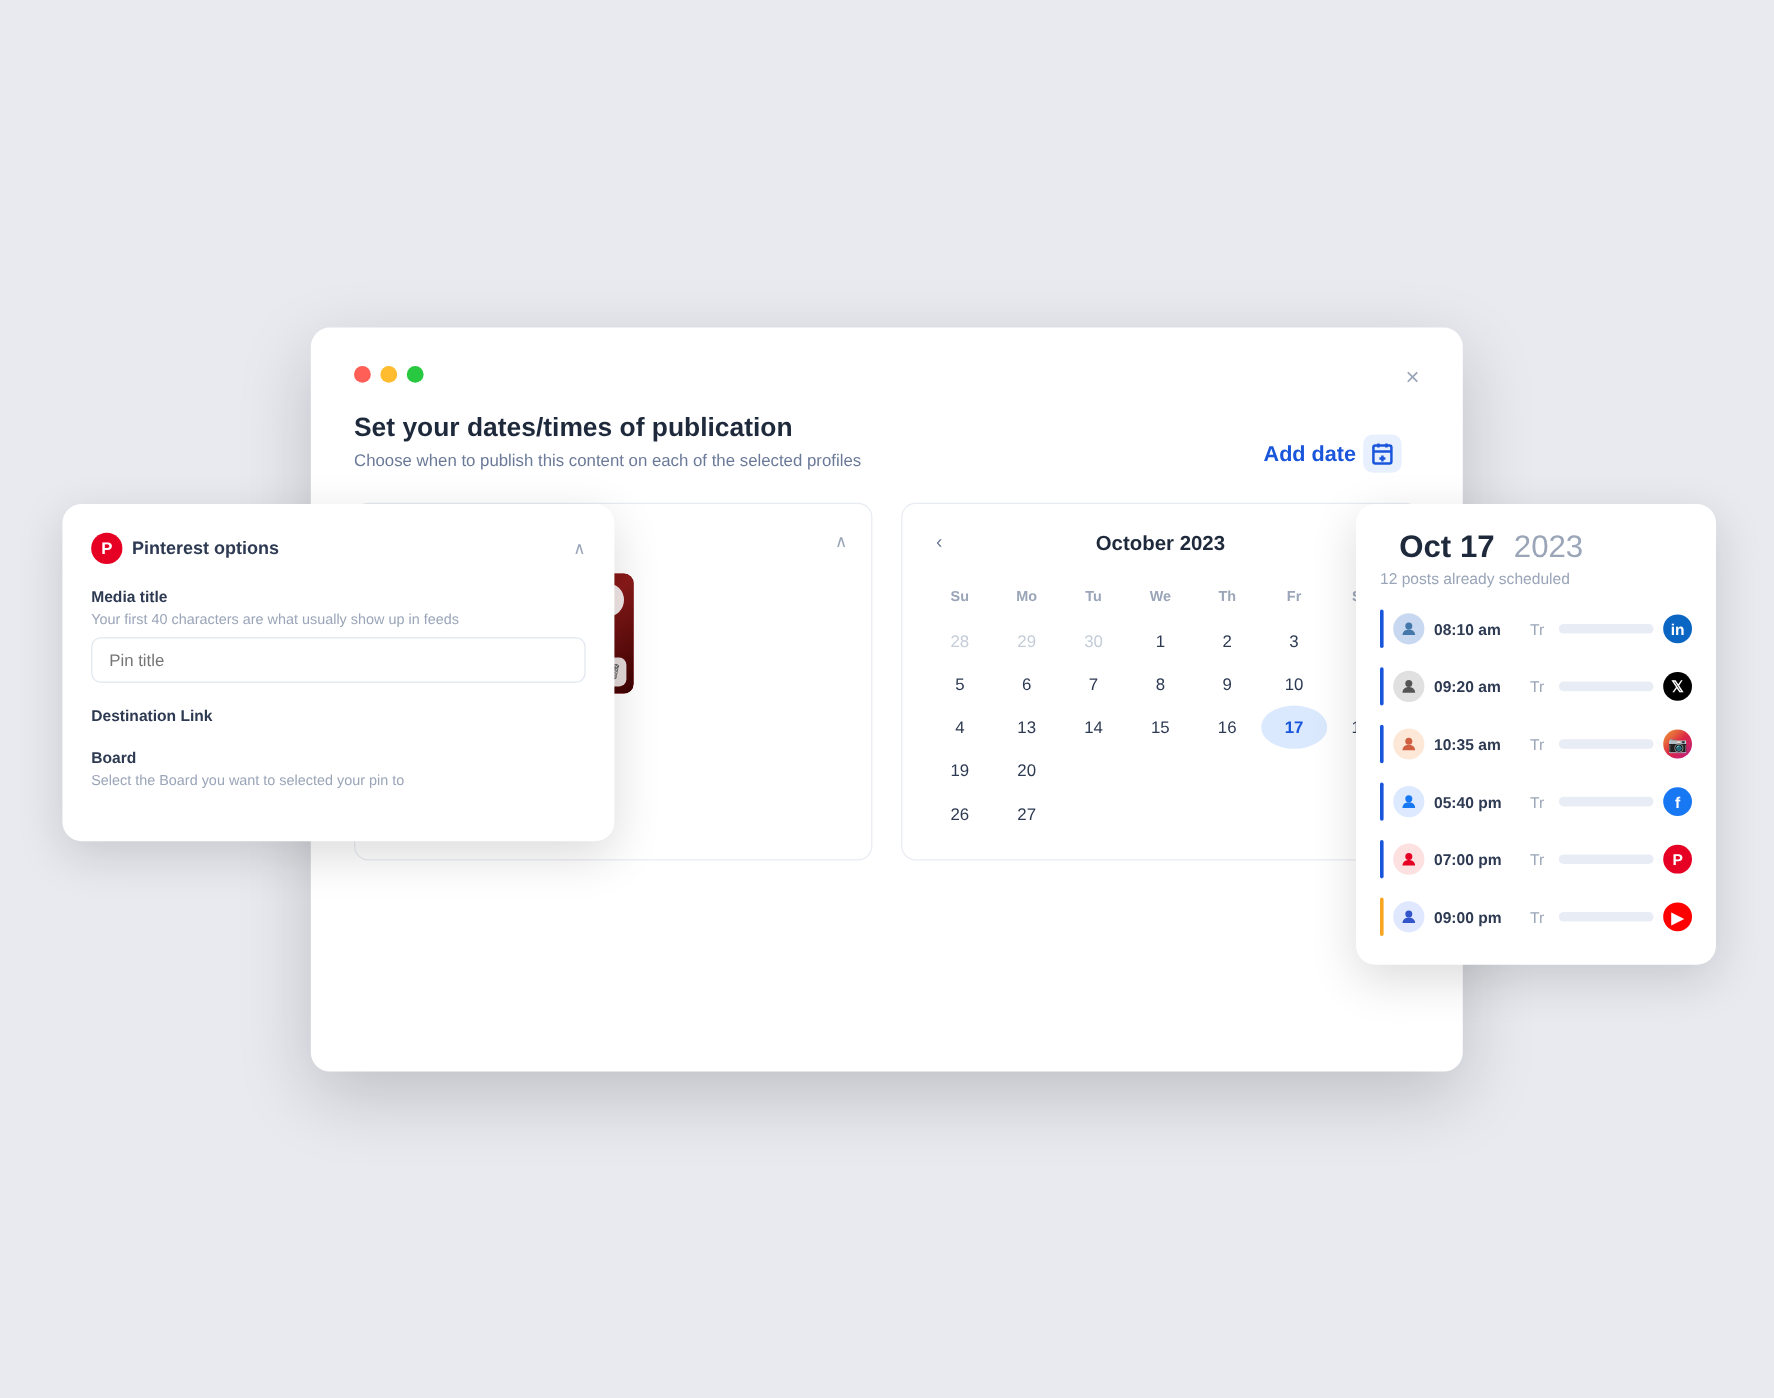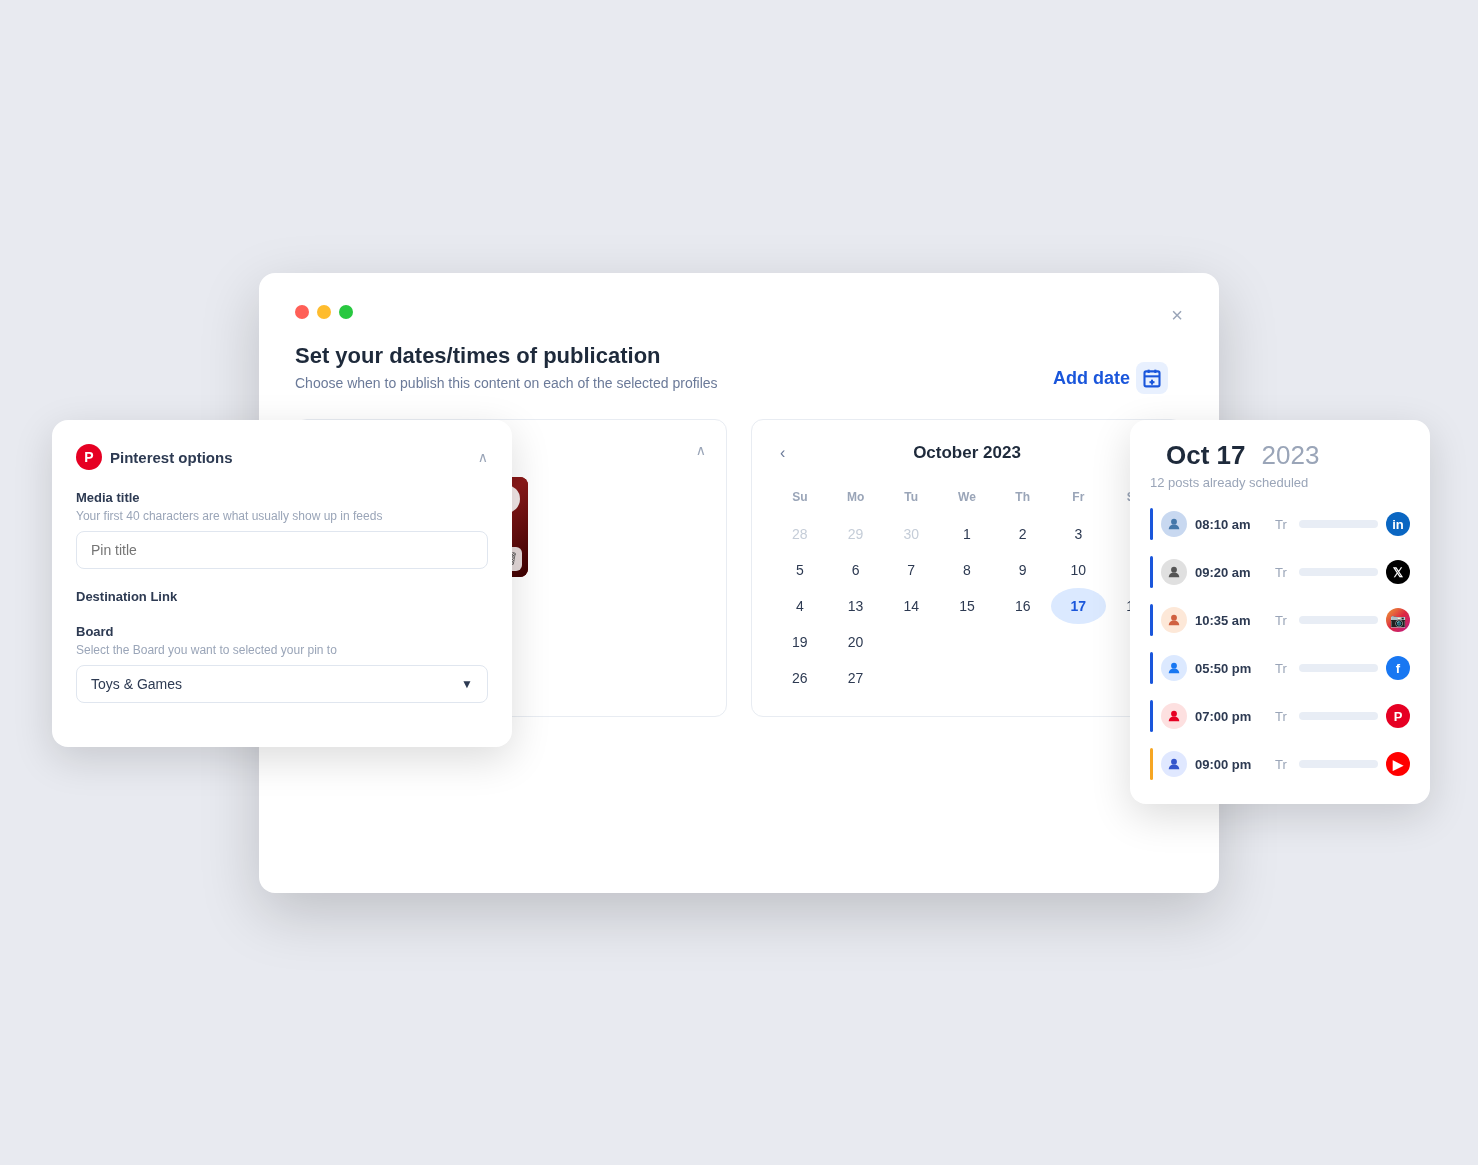--- a/index.html
+++ b/index.html
@@ -634,24 +634,20 @@
     <input class="field-input" type="text" placeholder="Pin title" style="">
   </div>
 
   <div class="field-section">
     <div class="field-label">Destination Link</div>
   </div>
 
   <div class="field-section">
     <div class="field-label">Board</div>
     <div class="field-hint">Select the Board you want to selected your pin to</div>
-    <div class="board-select-row">
-      <span class="board-select-value">Toys &amp; Games</span>
-      <span class="board-chevron">▼</span>
-    </div>
   </div>
 </div>
 
 <div class="schedule-panel">
   <div class="date-label-row">
     <span style="font-size:26px;font-weight:800;color:#1e2a3b;margin-left:16px;">Oct 17</span>
     <span style="font-size:26px;color:#9aa5b8;margin-left:8px;">2023</span>
   </div>
   <div class="posts-count">12 posts already scheduled</div>
 
@@ -700,21 +696,21 @@
     </div>
 
     <div class="schedule-item">
       <div class="schedule-indicator" style="background:#1a56db;"></div>
       <div class="schedule-avatar" style="background:#dce9ff;color:#1a56db;">
         <svg width="14" height="14" viewBox="0 0 24 24" fill="#1877f2">
             <circle cx="12" cy="8" r="5"></circle>
             <path d="M3 21c0-5 4-8 9-8s9 3 9 8"></path>
           </svg>
       </div>
-      <span class="schedule-time">05:50 pm</span>
+      <span class="schedule-time">05:40 pm</span>
       <span class="schedule-tr">Tr</span>
       <div class="schedule-content-bar"></div>
       <div class="social-icon-badge bg-facebook">f</div>
     </div>
 
     <div class="schedule-item">
       <div class="schedule-indicator" style="background:#1a56db;"></div>
       <div class="schedule-avatar" style="background:#fde0e0;color:#e60023;">
         <svg width="14" height="14" viewBox="0 0 24 24" fill="#e60023">
             <circle cx="12" cy="8" r="5"></circle>

